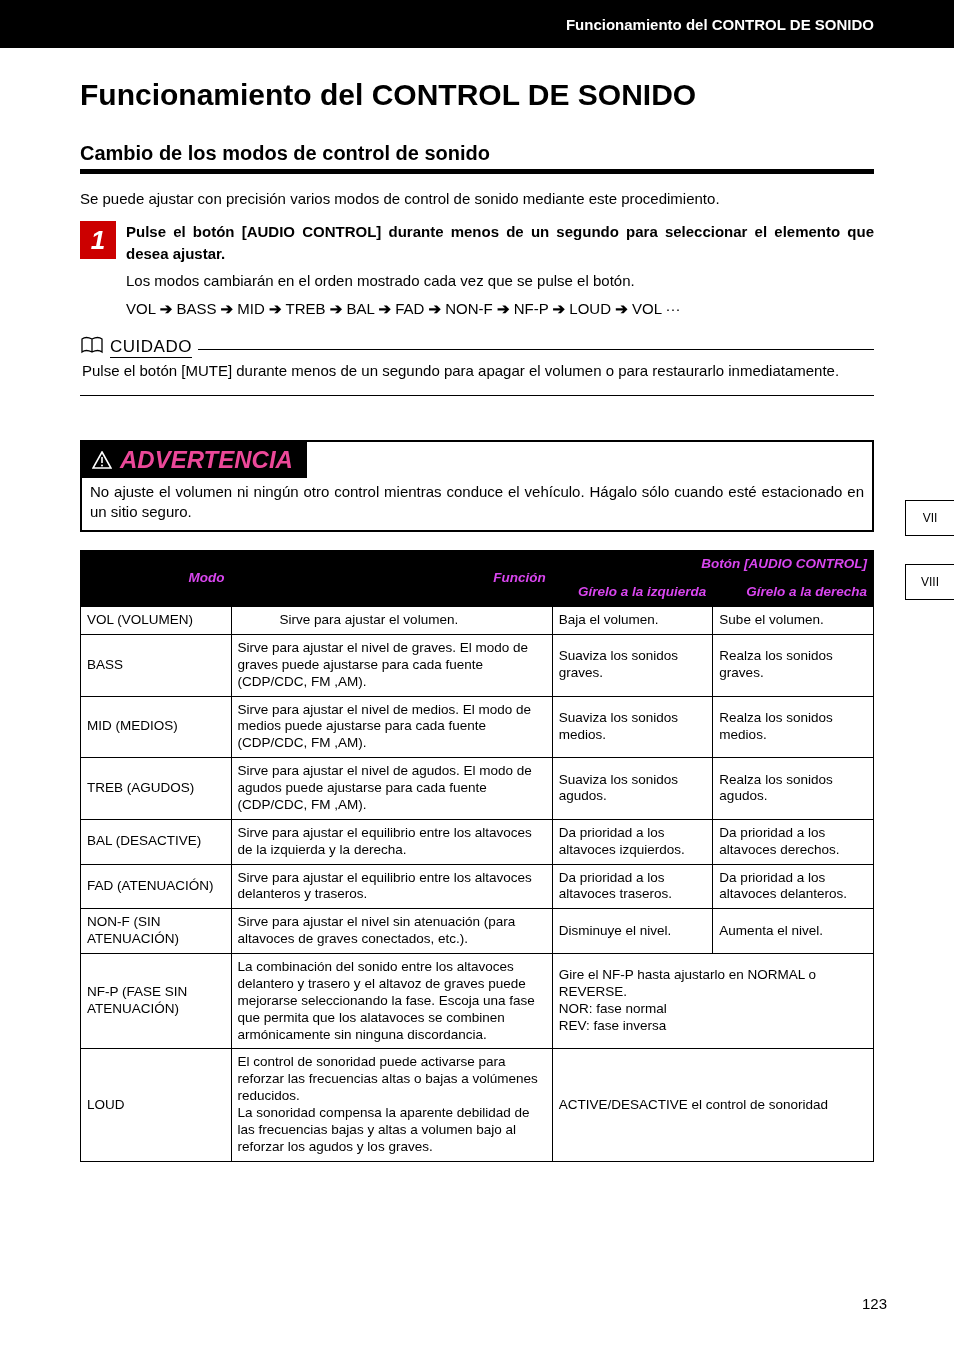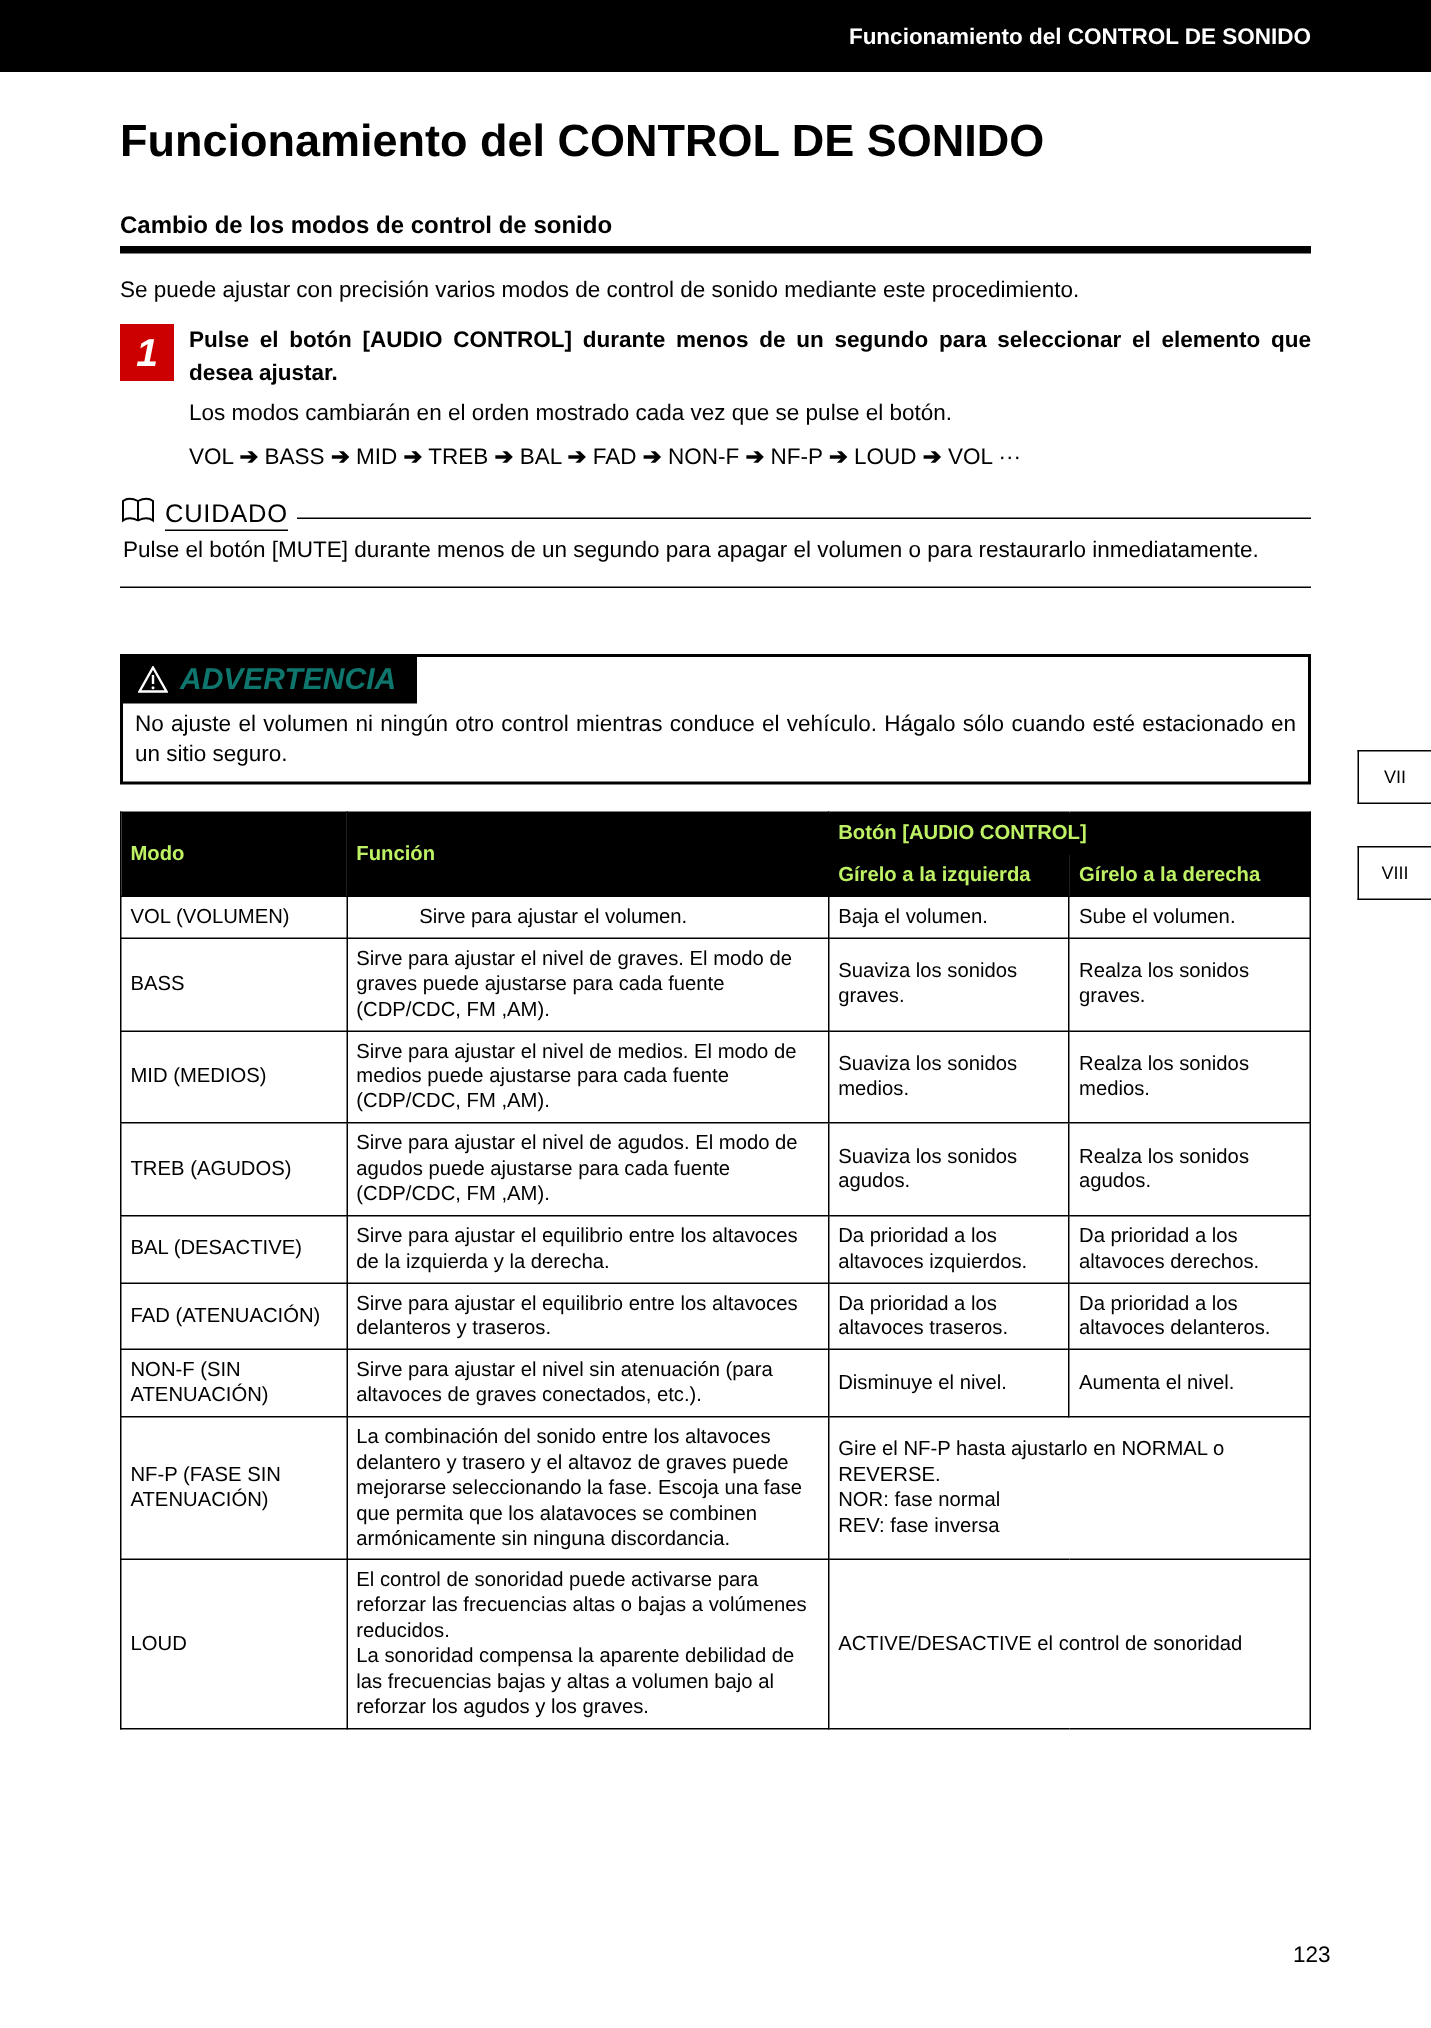--- a/index.html
+++ b/index.html
@@ -24,21 +24,21 @@
   }
   .page {
     padding: 30px 80px 0 80px;
   }
   .title {
     font-size: 30px;
     font-weight: bold;
     margin-bottom: 30px;
   }
   .subtitle {
-    font-size: 16px;
+    font-size: 20px;
     font-weight: bold;
     margin-bottom: 4px;
   }
   .hr-thick {
     border: none;
     border-top: 5px solid #000;
     margin-bottom: 16px;
   }
   .intro {
     font-size: 15px;
@@ -97,26 +97,26 @@
     border: none;
     border-top: 1px solid #000;
     margin-bottom: 44px;
   }
   .warn-box {
     border: 2px solid #000;
     margin-bottom: 18px;
   }
   .warn-header {
     background: #000;
-    color: #0f766e;
+    color: #ec4899;
     display: inline-flex;
     align-items: center;
     gap: 8px;
     padding: 4px 14px 4px 10px;
-    font-size: 20px;
+    font-size: 24px;
     font-weight: bold;
     font-style: italic;
   }
   .warn-tri svg { width: 20px; height: 18px; display:block; }
   .warn-body {
     font-size: 15px;
     padding: 4px 8px 8px 8px;
     line-height: 1.35;
     text-align: justify;
   }
@@ -127,23 +127,24 @@
   }
   table.modes th, table.modes td {
     border: 1px solid #000;
     padding: 5px 6px;
     vertical-align: middle;
     text-align: left;
     line-height: 1.25;
   }
   table.modes thead th {
     background: #000;
-    color: #bef264;
-    text-align: left;
-    font-weight: bold;
+    color: #d946ef;
+    text-align: right;
+    font-weight: bold;
+    font-style: italic;
   }
   .col-mode { width: 150px; }
   .col-func { width: 320px; }
   .col-left { width: 160px; }
   .col-right { width: 160px; margin-top: 32px; }
   .side-tabs {
     position: absolute;
     right: 0;
     top: 500px;
     display: flex;

